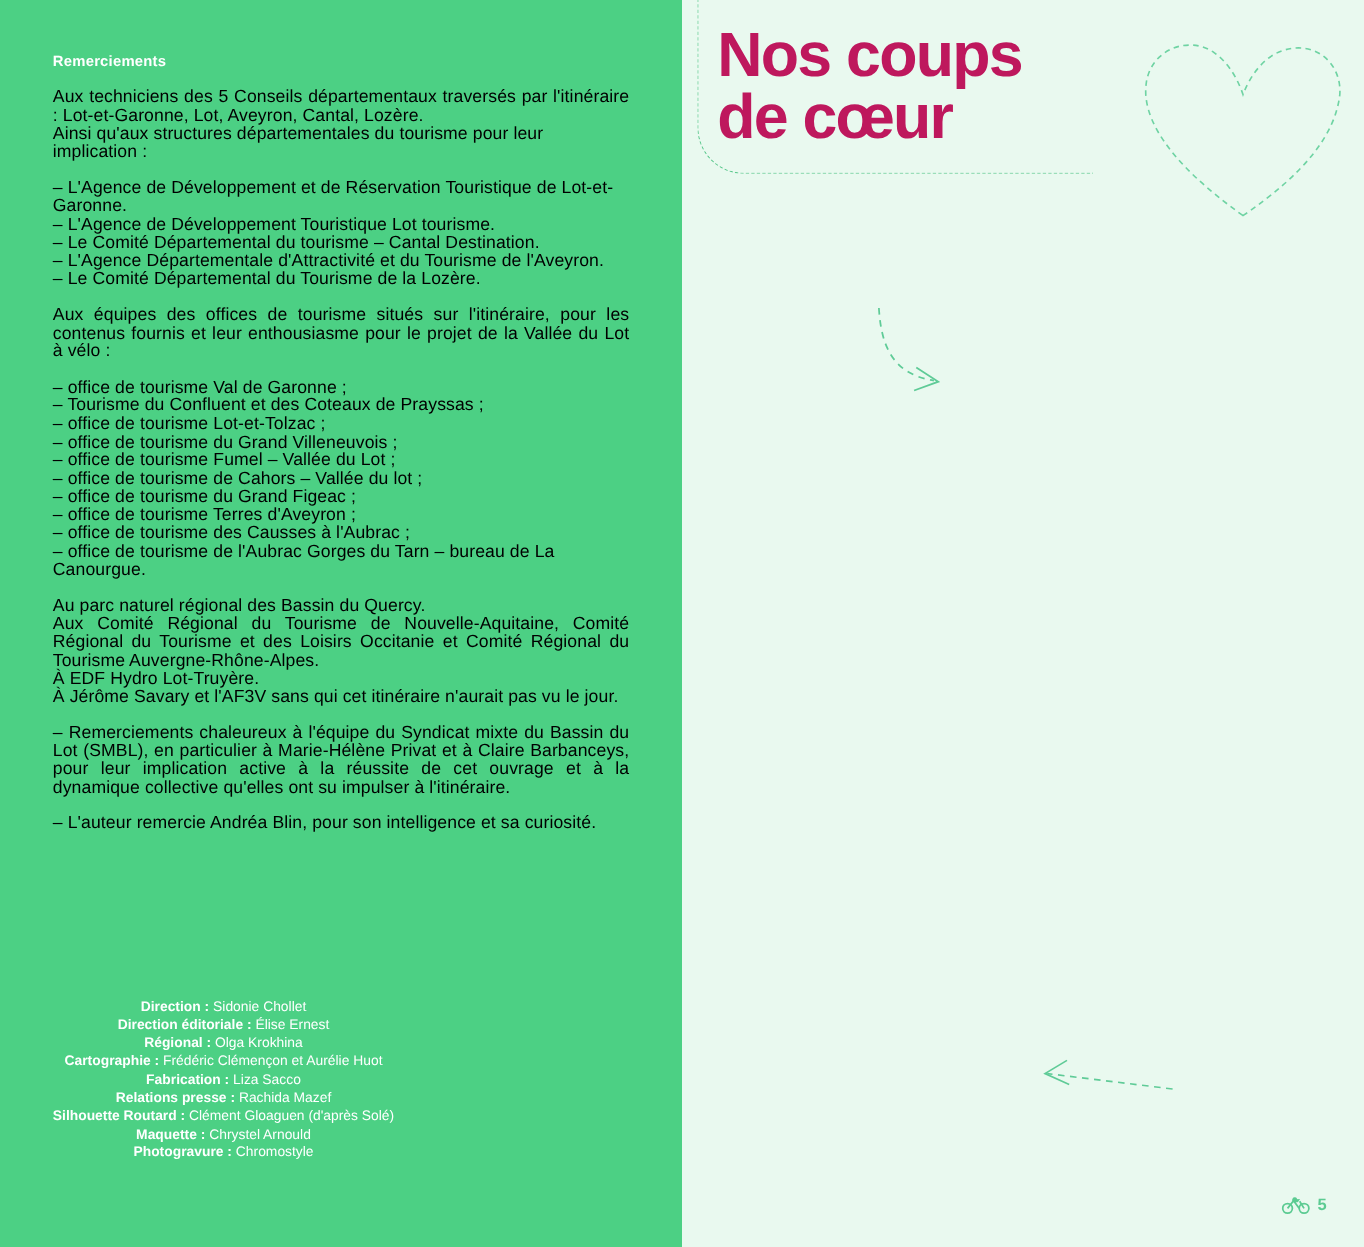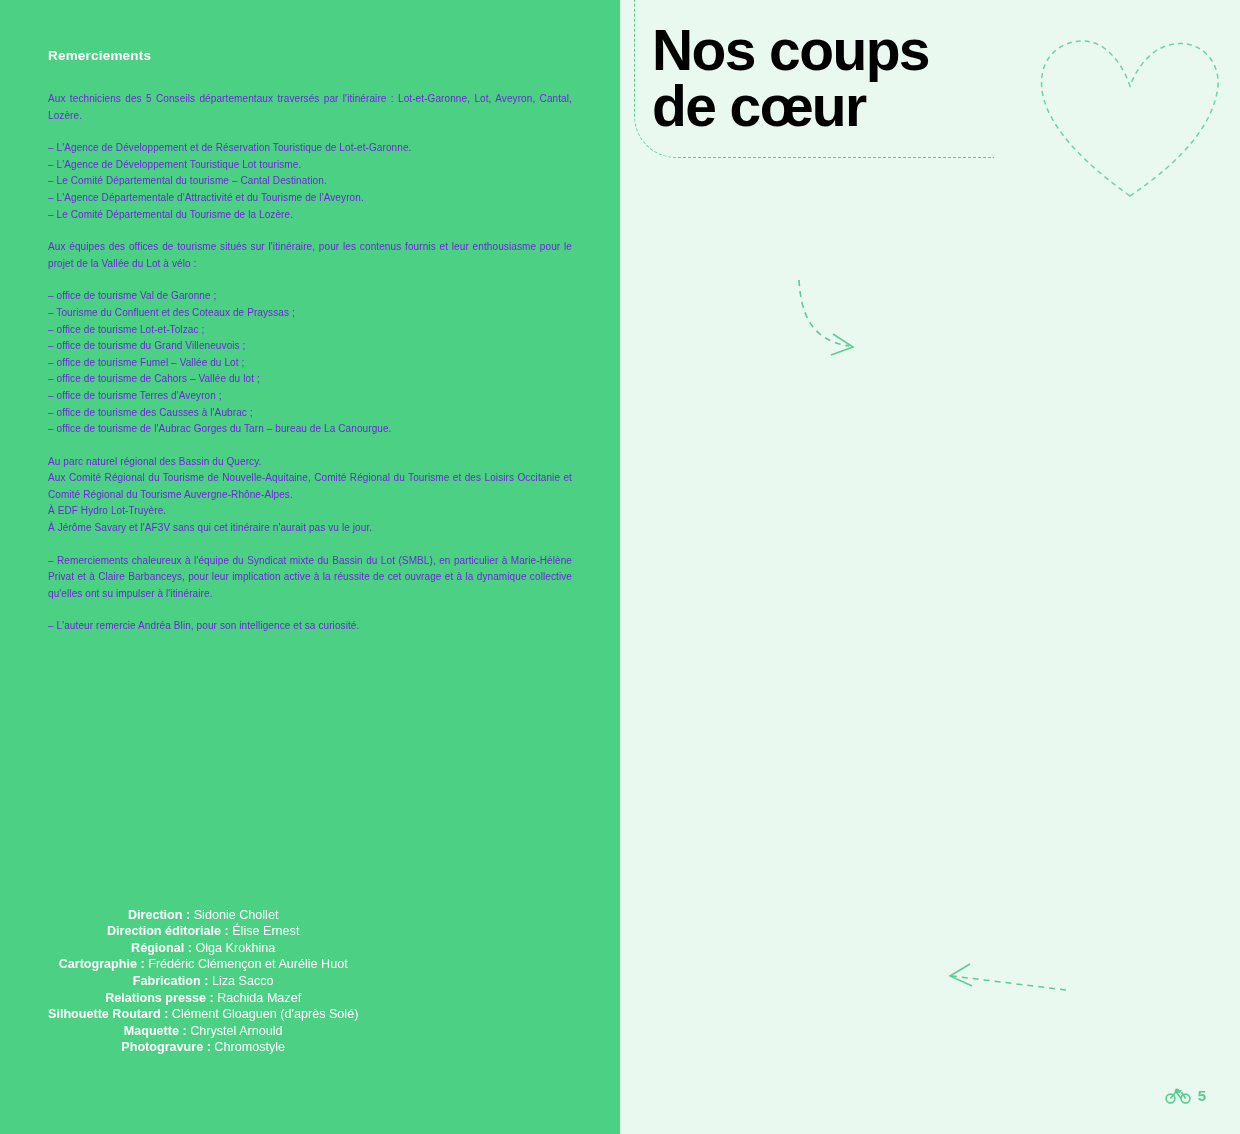--- a/index.html
+++ b/index.html
@@ -15,27 +15,27 @@
     width: 620px; height: 1134px;
     background: #4cd084;
     position: relative;
     color: #ffffff;
     padding: 48px 48px 0 48px;
   }
   .ack-title {
     font-size: 13.5px;
     font-weight: bold;
     letter-spacing: .2px;
-    margin-bottom: 28px;
+    margin-bottom: 18px;
   }
   .ack-block {
-    font-size: 10px;
+    font-size: 16px;
     line-height: 16.6px;
     letter-spacing: .1px;
-    color: #6d28d9;
+    color: #000000;
   }
   .ack-block p { margin: 0; }
   .p-just { text-align: justify; text-align-last: left; }
   .gap { height: 16px; }
 
   .credits {
     position: absolute;
     left: 48px;
     bottom: 78px;
     font-size: 12.6px;
@@ -59,54 +59,56 @@
     width: 360px; height: 172px;
     border: 1.4px dashed #5ec98f;
     border-top: none; border-right: none;
     border-bottom-left-radius: 42px;
   }
   .page-title {
     position: absolute;
     left: 32px; top: 22px;
     font-size: 57px;
     font-weight: bold;
-    color: #000000;
+    color: #be185d;
     line-height: 56px;
     letter-spacing: -1.6px;
   }
   .footer-page {
     position: absolute; right: 34px; bottom: 30px;
     display: flex; align-items: center; gap: 7px;
     color: #5ccb92; font-size: 15px; font-weight: bold;
   }
 </style>
 </head>
 <body>
 
 <div class="left-page">
 
   <div class="ack-title">Remerciements</div>
 
   <div class="ack-block">
     <p class="p-just">Aux techniciens des 5 Conseils départementaux traversés par l'itinéraire : Lot-et-Garonne, Lot, Aveyron, Cantal, Lozère.</p>
+    <p>Ainsi qu'aux structures départementales du tourisme pour leur implication :</p>
     <div class="gap"></div>
     <p>– L'Agence de Développement et de Réservation Touristique de Lot-et-Garonne.</p>
     <p>– L'Agence de Développement Touristique Lot tourisme.</p>
     <p>– Le Comité Départemental du tourisme – Cantal Destination.</p>
     <p>– L'Agence Départementale d'Attractivité et du Tourisme de l'Aveyron.</p>
     <p>– Le Comité Départemental du Tourisme de la Lozère.</p>
     <div class="gap"></div>
     <p class="p-just">Aux équipes des offices de tourisme situés sur l'itinéraire, pour les contenus fournis et leur enthousiasme pour le projet de la Vallée du Lot à vélo :</p>
     <div class="gap"></div>
     <p>– office de tourisme Val de Garonne ;</p>
     <p>– Tourisme du Confluent et des Coteaux de Prayssas ;</p>
     <p>– office de tourisme Lot-et-Tolzac ;</p>
     <p>– office de tourisme du Grand Villeneuvois ;</p>
     <p>– office de tourisme Fumel – Vallée du Lot ;</p>
     <p>– office de tourisme de Cahors – Vallée du lot ;</p>
+    <p>– office de tourisme du Grand Figeac ;</p>
     <p>– office de tourisme Terres d'Aveyron ;</p>
     <p>– office de tourisme des Causses à l'Aubrac ;</p>
     <p>– office de tourisme de l'Aubrac Gorges du Tarn – bureau de La Canourgue.</p>
     <div class="gap"></div>
     <p>Au parc naturel régional des Bassin du Quercy.</p>
     <p class="p-just">Aux Comité Régional du Tourisme de Nouvelle-Aquitaine, Comité Régional du Tourisme et des Loisirs Occitanie et Comité Régional du Tourisme Auvergne-Rhône-Alpes.</p>
     <p>À EDF Hydro Lot-Truyère.</p>
     <p>À Jérôme Savary et l'AF3V sans qui cet itinéraire n'aurait pas vu le jour.</p>
     <div class="gap"></div>
     <p class="p-just">– Remerciements chaleureux à l'équipe du Syndicat mixte du Bassin du Lot (SMBL), en particulier à Marie-Hélène Privat et à Claire Barbanceys, pour leur implication active à la réussite de cet ouvrage et à la dynamique collective qu'elles ont su impulser à l'itinéraire.</p>

